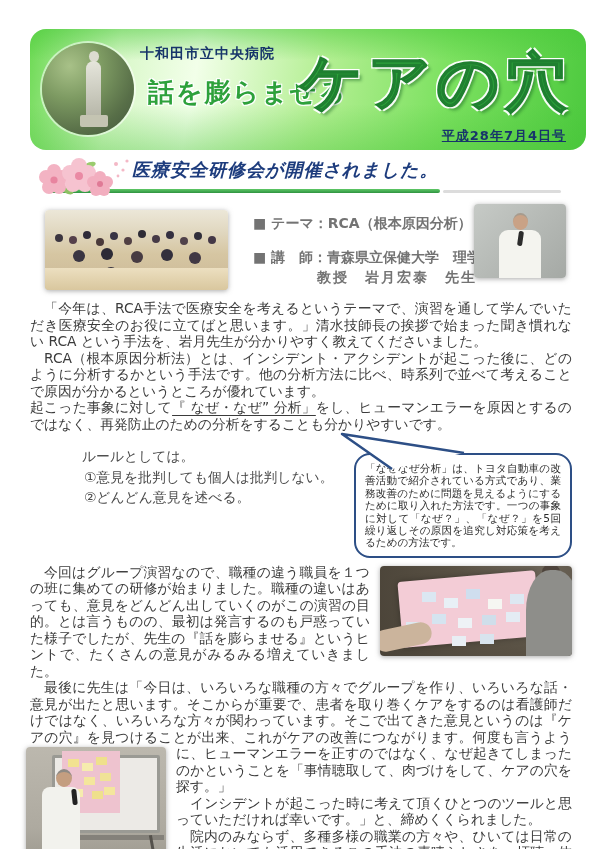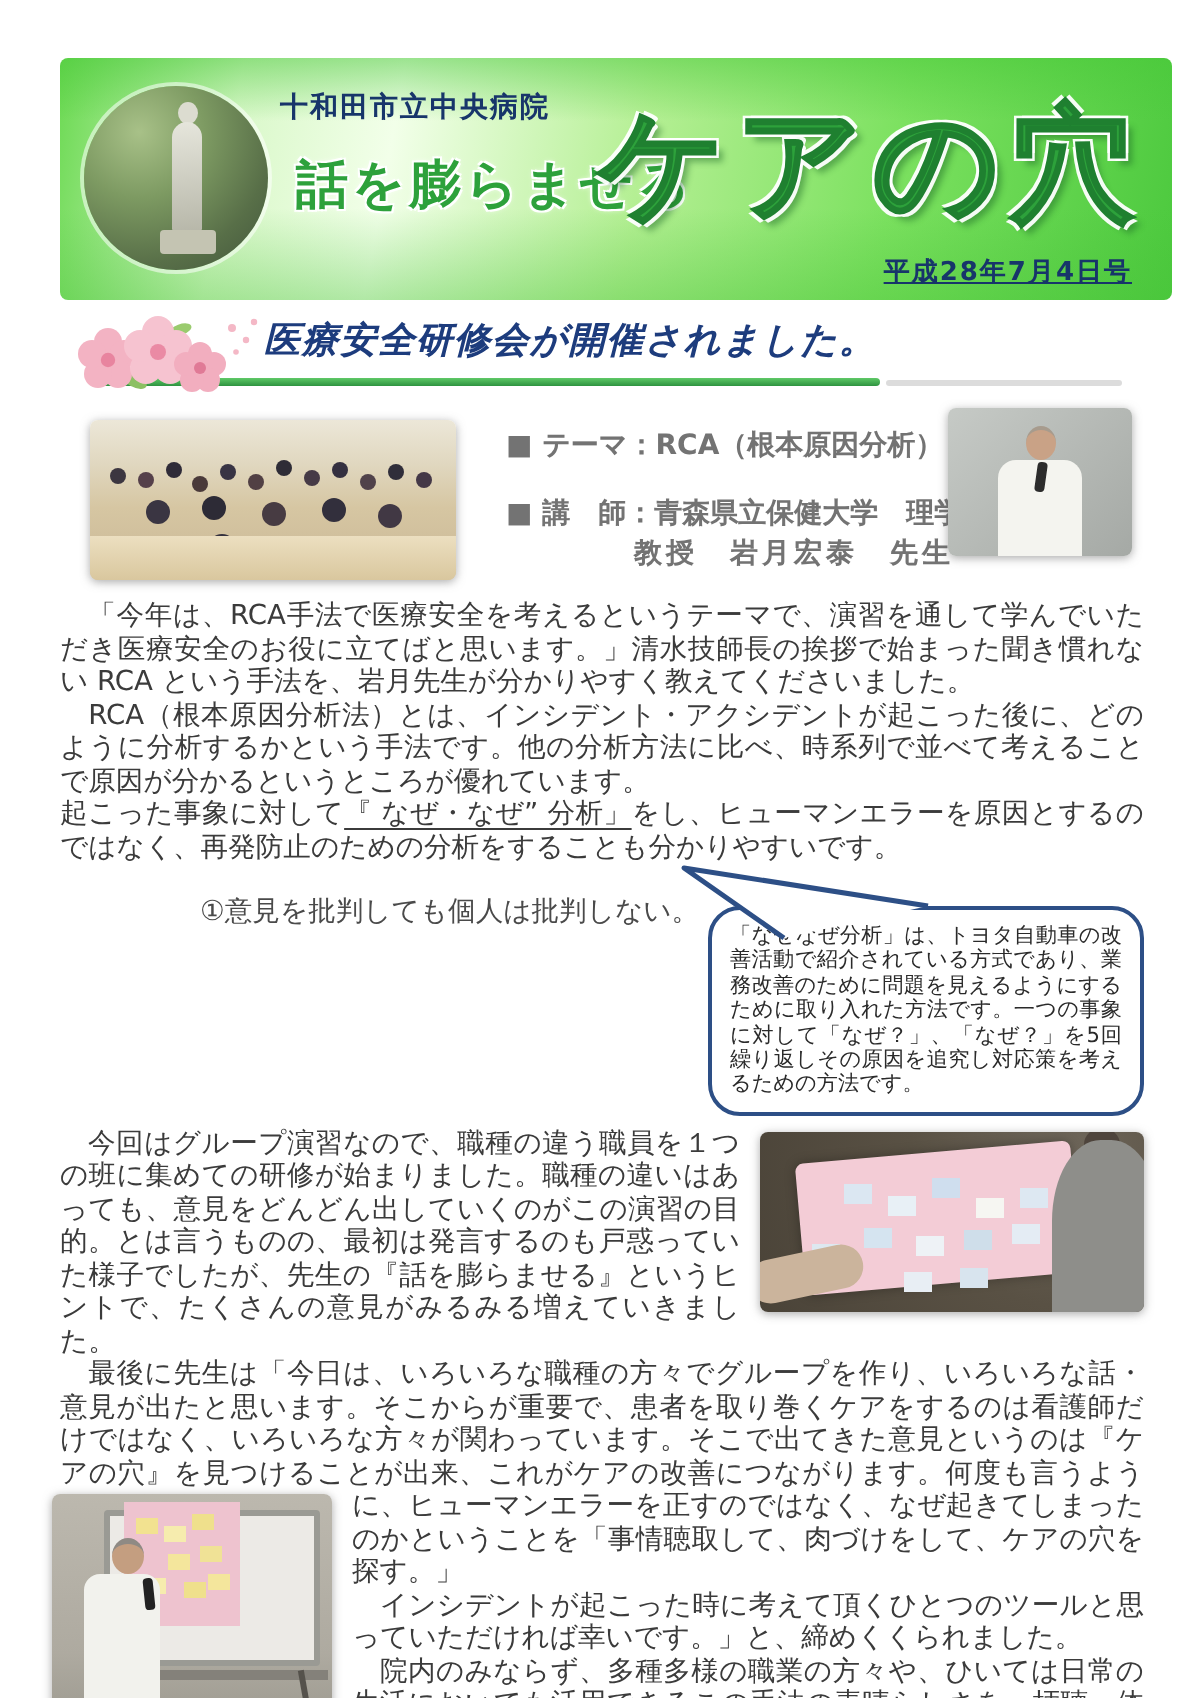--- a/index.html
+++ b/index.html
@@ -7,21 +7,21 @@
   body {
     width:600px; height:849px;
     font-family:"DejaVu Sans","Liberation Sans",sans-serif;
     position:relative; overflow:hidden;
   }
   .page { position:absolute; inset:0; background:#fff; }
 
   
   .banner {
     position:absolute; left:30px; top:29px; width:556px; height:121px;
-    border-radius:4px;
+    border-radius:16px;
     background:
       linear-gradient(180deg, rgba(70,200,55,.50) 0%, rgba(255,255,255,0) 26%, rgba(255,255,255,0) 62%, rgba(70,195,55,.38) 100%),
       linear-gradient(100deg, #6bd952 0%, #d9f8c9 16%, #f2ffe9 30%, #b4ef93 52%, #7ce160 74%, #4cc93e 100%);
   }
   .banner-photo {
     position:absolute; left:12px; top:14px; width:92px; height:92px;
     border-radius:50%; overflow:hidden;
     background: radial-gradient(circle at 30% 25%, #a8c188 0%, #7d9a62 35%, #586f48 70%, #41553c 100%);
     box-shadow: 0 0 0 2px rgba(255,255,255,.55);
   }
@@ -78,21 +78,21 @@
   .lect-mic { position:absolute; left:44px; top:27px; width:5px; height:15px; background:#2c2c2c; border-radius:2px; transform:rotate(8deg); }
 
   
   .body-flow { position:absolute; left:30px; top:300px; width:542px; font-size:13.8px; line-height:16.5px; color:#3b3b3b;
     text-align:justify; }
   .para { margin:0; }
   .u-phrase { text-decoration:underline; text-underline-offset:3px; }
 
   .mid-row { display:flex; margin:6px 0 6px; }
   .rules-block { margin-left:52px; flex:1; font-size:13.8px; line-height:20.5px; color:#4a4a4a; padding-top:8px; }
-  .rules-block .rule-item { margin-left:18px; }
+  .rules-block .rule-item { margin-left:2px; }
 
   .bubble-wrap { position:relative; width:218px; margin-top:15px; }
   .bubble {
     border:2.5px solid #2d4f86; border-radius:16px; background:#fff;
     padding:7px 9px; font-size:10.6px; line-height:12.4px; color:#2a2a2a; text-align:justify;
   }
   .bubble-tail { position:absolute; left:-14px; top:-21px; width:132px; height:40px; z-index:2; }
 
   .flow-section { margin-top:4px; }
   .photo-groupwork { float:right; width:192px; height:90px; margin:2px 0 6px 10px;
@@ -199,21 +199,23 @@
 
   <div class="body-flow">
     <div class="para">　「今年は、RCA手法で医療安全を考えるというテーマで、演習を通して学んでいただき医療安全のお役に立てばと思います。」清水技師長の挨拶で始まった聞き慣れない RCA という手法を、岩月先生が分かりやすく教えてくださいました。</div>
     <div class="para">　RCA（根本原因分析法）とは、インシデント・アクシデントが起こった後に、どのように分析するかという手法です。他の分析方法に比べ、時系列で並べて考えることで原因が分かるというところが優れています。</div>
     <div class="para">
       <span>起こった事象に対して</span><span class="u-phrase">『 なぜ・なぜ” 分析」</span><span>をし、ヒューマンエラーを原因とするのではなく、再発防止のための分析をすることも分かりやすいです。</span>
     </div>
 
     <div class="mid-row">
       <div class="rules-block">
+        <div>ルールとしては。</div>
         <div class="rule-item">①意見を批判しても個人は批判しない。</div>
+        <div class="rule-item">②どんどん意見を述べる。</div>
       </div>
       <div class="bubble-wrap">
         <svg class="bubble-tail" viewBox="0 0 132 40">
           <path d="M2,2 L124,21 L52,37 Z" fill="#ffffff"></path>
           <path d="M124,21 L2,2 L52,37" fill="none" stroke="#2d4f86" stroke-width="2.5" stroke-linejoin="round"></path>
         </svg>
         <div class="bubble">「なぜなぜ分析」は、トヨタ自動車の改善活動で紹介されている方式であり、業務改善のために問題を見えるようにするために取り入れた方法です。一つの事象に対して「なぜ？」、「なぜ？」を5回繰り返しその原因を追究し対応策を考えるための方法です。</div>
       </div>
     </div>
 

